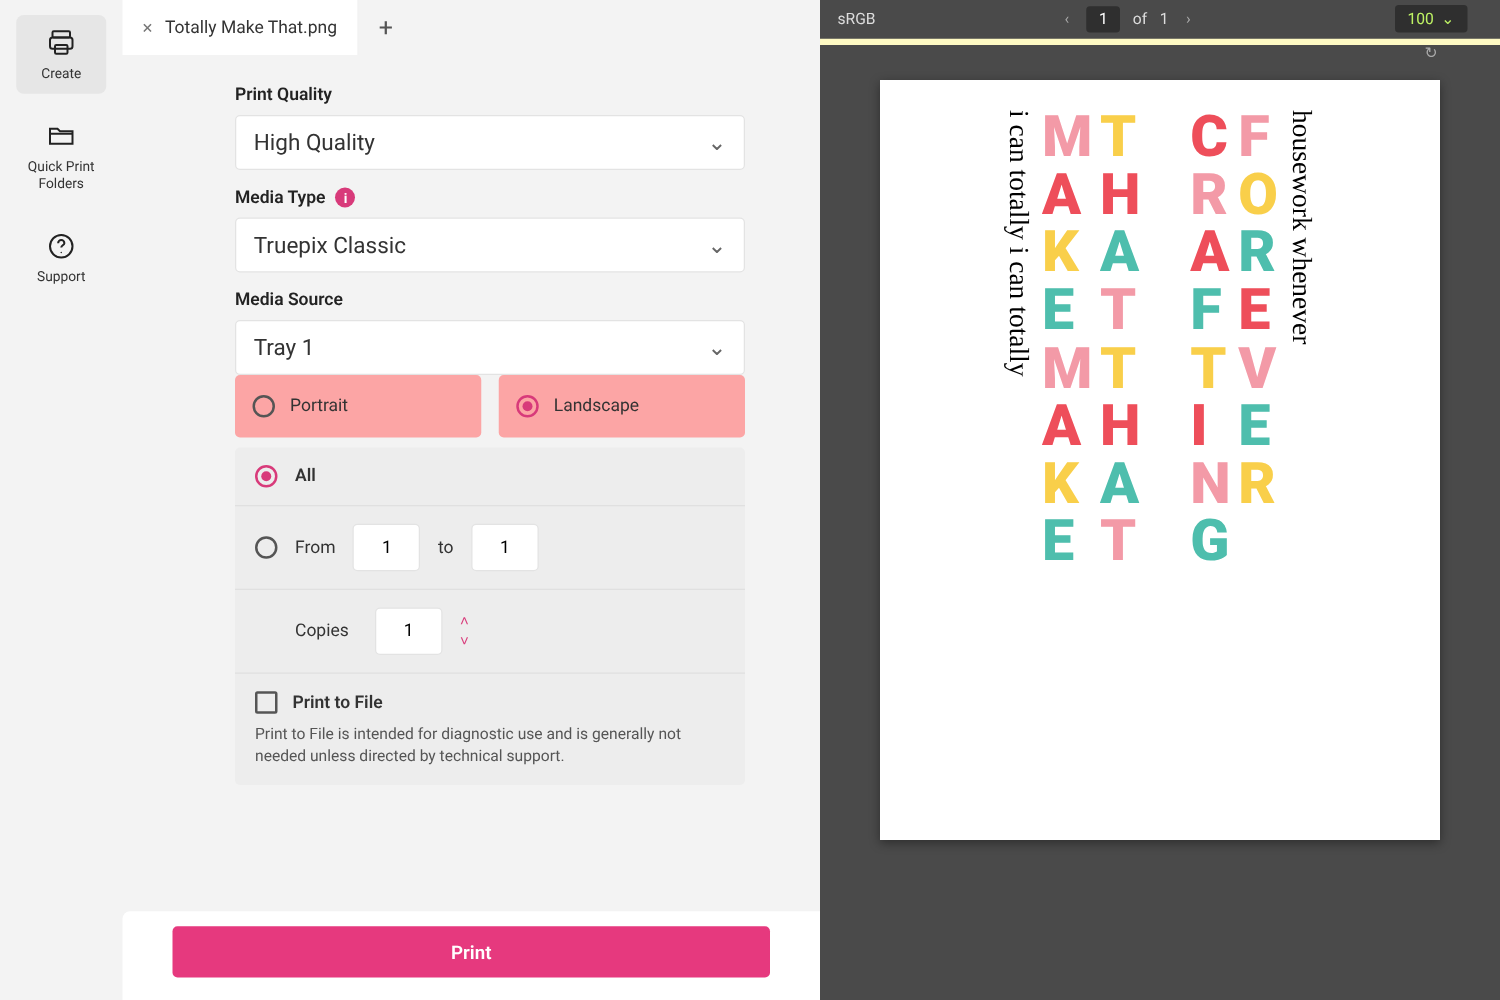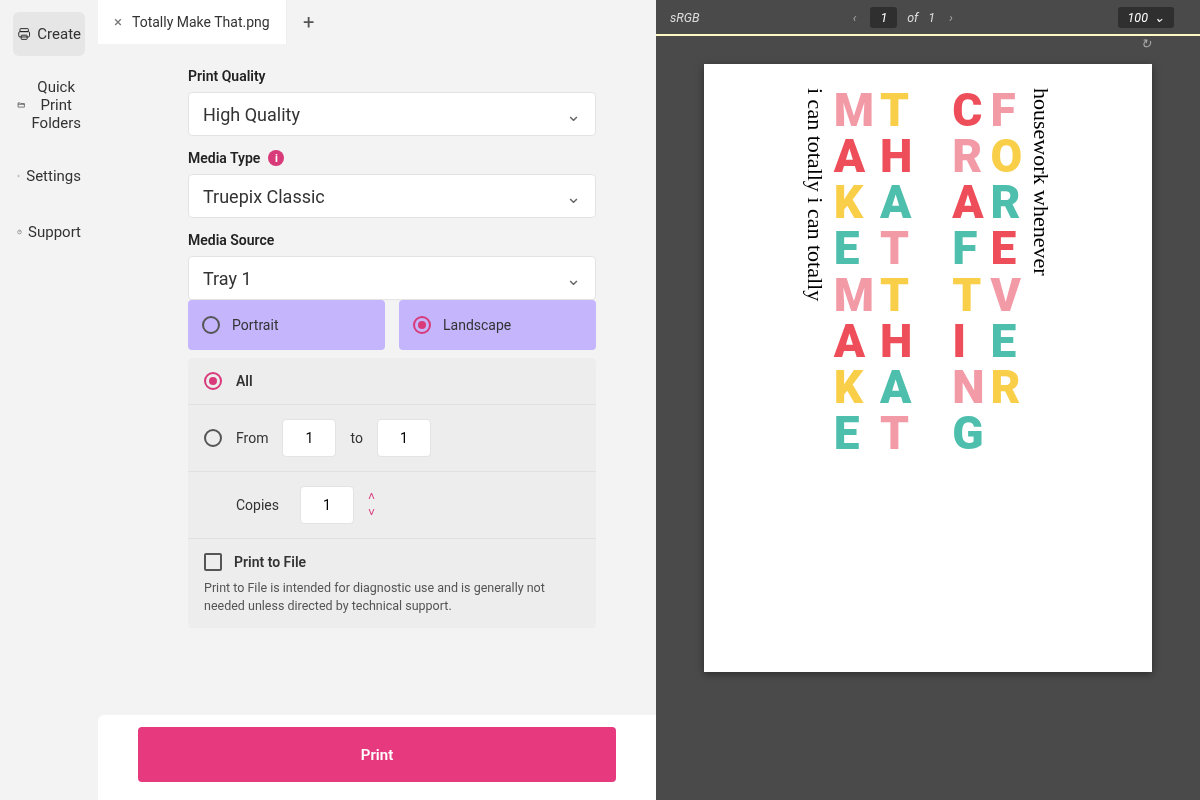--- a/index.html
+++ b/index.html
@@ -1,68 +1,68 @@
 <!DOCTYPE html>
 <html><head>
 <meta charset="utf-8">
 <style>
   * { box-sizing: border-box; margin: 0; padding: 0; font-family: -apple-system, BlinkMacSystemFont, "Segoe UI", Roboto, Helvetica, Arial, sans-serif; }
   body { width: 1200px; height: 800px; overflow: hidden; background: #f3f3f3; display: flex; }
   
   
   .sidebar { width: 98px; background: #f3f3f3; display: flex; flex-direction: column; align-items: center; padding-top: 12px; gap: 12px; }
-  .side-item { width: 72px; display: flex; flex-direction: row; align-items: center; gap: 6px; padding: 10px 4px; border-radius: 6px; cursor: pointer; text-align: center; font-size: 15px; color: #333; }
+  .side-item { width: 72px; display: flex; flex-direction: column; align-items: center; gap: 6px; padding: 10px 4px; border-radius: 6px; cursor: pointer; text-align: center; font-size: 11px; color: #333; }
   .side-item.active { background: #e6e6e6; }
   .side-item svg { width: 24px; height: 24px; stroke: #222; fill: none; stroke-width: 1.6; }
   
   
   .main { flex: 0 0 558px; width: 558px; display: flex; flex-direction: column; background: #f3f3f3; }
   .tabbar { height: 44px; display: flex; align-items: stretch; background: #f3f3f3; }
   .tab { display: flex; align-items: center; gap: 10px; padding: 0 16px; background: #fff; border-right: 1px solid #eee; font-size: 14px; color: #333; }
   .tab .close { font-size: 15px; color: #777; cursor: pointer; }
   .tab-add { width: 44px; display: flex; align-items: center; justify-content: center; color: #555; font-size: 20px; cursor: pointer; }
   
   .form-scroll { flex: 1; overflow: auto; padding: 10px 60px 10px 90px; }
   .section-label { font-size: 14px; font-weight: 600; color: #222; margin-top: 14px; margin-bottom: 8px; display: flex; align-items: center; gap: 8px; text-align: center; }
   .info-dot { width: 16px; height: 16px; border-radius: 50%; background: #d83a7a; color: #fff; font-size: 11px; font-weight: 700; display: inline-flex; align-items: center; justify-content: center; }
   
   .select { width: 100%; height: 44px; background: #fff; border: 1px solid #e3e3e3; border-radius: 4px; display: flex; align-items: center; justify-content: space-between; padding: 0 14px; font-size: 18px; color: #333; cursor: pointer; }
   .select .chev { color: #666; }
   
   .radio-row { display: flex; gap: 14px; }
-  .radio-btn { flex: 1; height: 50px; background: #c4b5fd; border-radius: 4px; display: flex; align-items: center; gap: 12px; padding: 0 14px; font-size: 14px; color: #333; cursor: pointer; }
+  .radio-btn { flex: 1; height: 50px; background: #fca5a5; border-radius: 4px; display: flex; align-items: center; gap: 12px; padding: 0 14px; font-size: 14px; color: #333; cursor: pointer; }
   .radio-circle { width: 18px; height: 18px; border-radius: 50%; border: 2px solid #555; display: flex; align-items: center; justify-content: center; }
   .radio-btn.selected .radio-circle { border-color: #d83a7a; }
   .radio-btn.selected .radio-circle::after { content: ""; width: 8px; height: 8px; border-radius: 50%; background: #d83a7a; }
   
   .pages-box { background: #ededed; border-radius: 4px; margin-top: 8px; }
   .pages-row { display: flex; align-items: center; gap: 14px; padding: 14px 16px; border-top: 1px solid #e0e0e0; font-size: 14px; color: #333; }
   .pages-row:first-child { border-top: none; }
   .pages-row .radio-circle { flex-shrink: 0; }
   .pages-row.selected .radio-circle { border-color: #d83a7a; }
   .pages-row.selected .radio-circle::after { content: ""; width: 8px; height: 8px; border-radius: 50%; background: #d83a7a; }
   .numbox { width: 54px; height: 38px; background: #fff; border: 1px solid #e3e3e3; border-radius: 4px; text-align: center; font-size: 14px; }
   .stepper { display: flex; flex-direction: column; gap: 2px; color: #d83a7a; font-size: 12px; cursor: pointer; }
   .checkbox { width: 18px; height: 18px; border: 2px solid #555; border-radius: 2px; flex-shrink: 0; }
   .ptf-row { flex-direction: column; align-items: flex-start; gap: 8px; }
   .ptf-head { display: flex; align-items: center; gap: 12px; font-weight: 600; }
   .ptf-desc { font-size: 12.5px; color: #555; line-height: 1.4; }
   
   .print-bar { padding: 12px 40px 18px 40px; background: #fff; border-top-left-radius: 6px; }
-  .print-btn { width: 100%; height: 55px; background: #e6397e; color: #fff; border: none; border-radius: 4px; font-size: 15px; font-weight: 600; cursor: pointer; }
+  .print-btn { width: 100%; height: 41px; background: #e6397e; color: #fff; border: none; border-radius: 4px; font-size: 15px; font-weight: 600; cursor: pointer; }
   
   
   .preview { flex: 1; background: #4a4a4a; display: flex; flex-direction: column; }
-  .preview-bar { height: 36px; background: #4a4a4a; border-bottom: 2px solid #fef9c3; display: flex; align-items: center; padding: 0 14px; color: #ddd; font-size: 12.5px; gap: 10px; font-style: italic; }
+  .preview-bar { height: 36px; background: #4a4a4a; border-bottom: 5px solid #fef9c3; display: flex; align-items: center; padding: 0 14px; color: #ddd; font-size: 12.5px; gap: 10px; }
   .pv-left { font-size: 12.5px; }
   .pv-center { flex: 1; display: flex; align-items: center; justify-content: center; gap: 10px; }
   .pv-nav { color: #aaa; cursor: pointer; padding: 4px; }
   .pv-pagebox { background: #2f2f2f; padding: 3px 10px; border-radius: 3px; color: #fff; }
   .pv-right { display: flex; align-items: center; gap: 8px; margin-left: auto; flex-direction: column; }
-  .pv-zoom { background: #2f2f2f; padding: 3px 10px; border-radius: 3px; color: #ffffff; display: flex; align-items: center; gap: 6px; }
+  .pv-zoom { background: #2f2f2f; padding: 3px 10px; border-radius: 3px; color: #bef264; display: flex; align-items: center; gap: 6px; }
   .pv-refresh { color: #aaa; cursor: pointer; padding: 0 6px; }
   
   .canvas-wrap { flex: 1; display: flex; align-items: flex-start; justify-content: center; padding: 28px; overflow: hidden; }
   .page { width: 448px; height: 608px; background: #fff; box-shadow: 0 2px 8px rgba(0,0,0,0.4); position: relative; padding: 24px 24px; display: flex; justify-content: center; gap: 40px; }
   
   .design { display: flex; align-items: flex-start; gap: 6px; height: 100%; }
   .script-col { writing-mode: vertical-rl; font-family: "Brush Script MT", cursive; font-size: 22px; color: #000; letter-spacing: 0px; }
   .block-col { display: flex; flex-direction: column; gap: 2px; font-weight: 900; font-size: 46px; line-height: 0.96; font-family: Arial, sans-serif; }
   .block-col span { display: block; }
   
@@ -82,27 +82,20 @@
         <rect x="7" y="14" width="10" height="7" rx="1"></rect>
       </svg>
     <span>Create</span>
   </div>
   <div class="side-item">
     <svg viewBox="0 0 24 24">
         <path d="M3 6h6l2 2h10v10H3z"></path>
         <path d="M3 10h18"></path>
       </svg>
     <span>Quick Print Folders</span>
-  </div>
-  <div class="side-item">
-    <svg viewBox="0 0 24 24">
-        <circle cx="12" cy="12" r="3"></circle>
-        <path d="M12 2v3M12 19v3M4.2 4.2l2.1 2.1M17.7 17.7l2.1 2.1M2 12h3M19 12h3M4.2 19.8l2.1-2.1M17.7 6.3l2.1-2.1"></path>
-      </svg>
-    <span>Settings</span>
   </div>
   <div class="side-item">
     <svg viewBox="0 0 24 24">
         <circle cx="12" cy="12" r="9"></circle>
         <path d="M9.5 9.5a2.5 2.5 0 115 0c0 1.5-2.5 2-2.5 3.5"></path>
         <circle cx="12" cy="17" r="0.6" fill="#222" stroke="none"></circle>
       </svg>
     <span>Support</span>
   </div>
 </nav>

